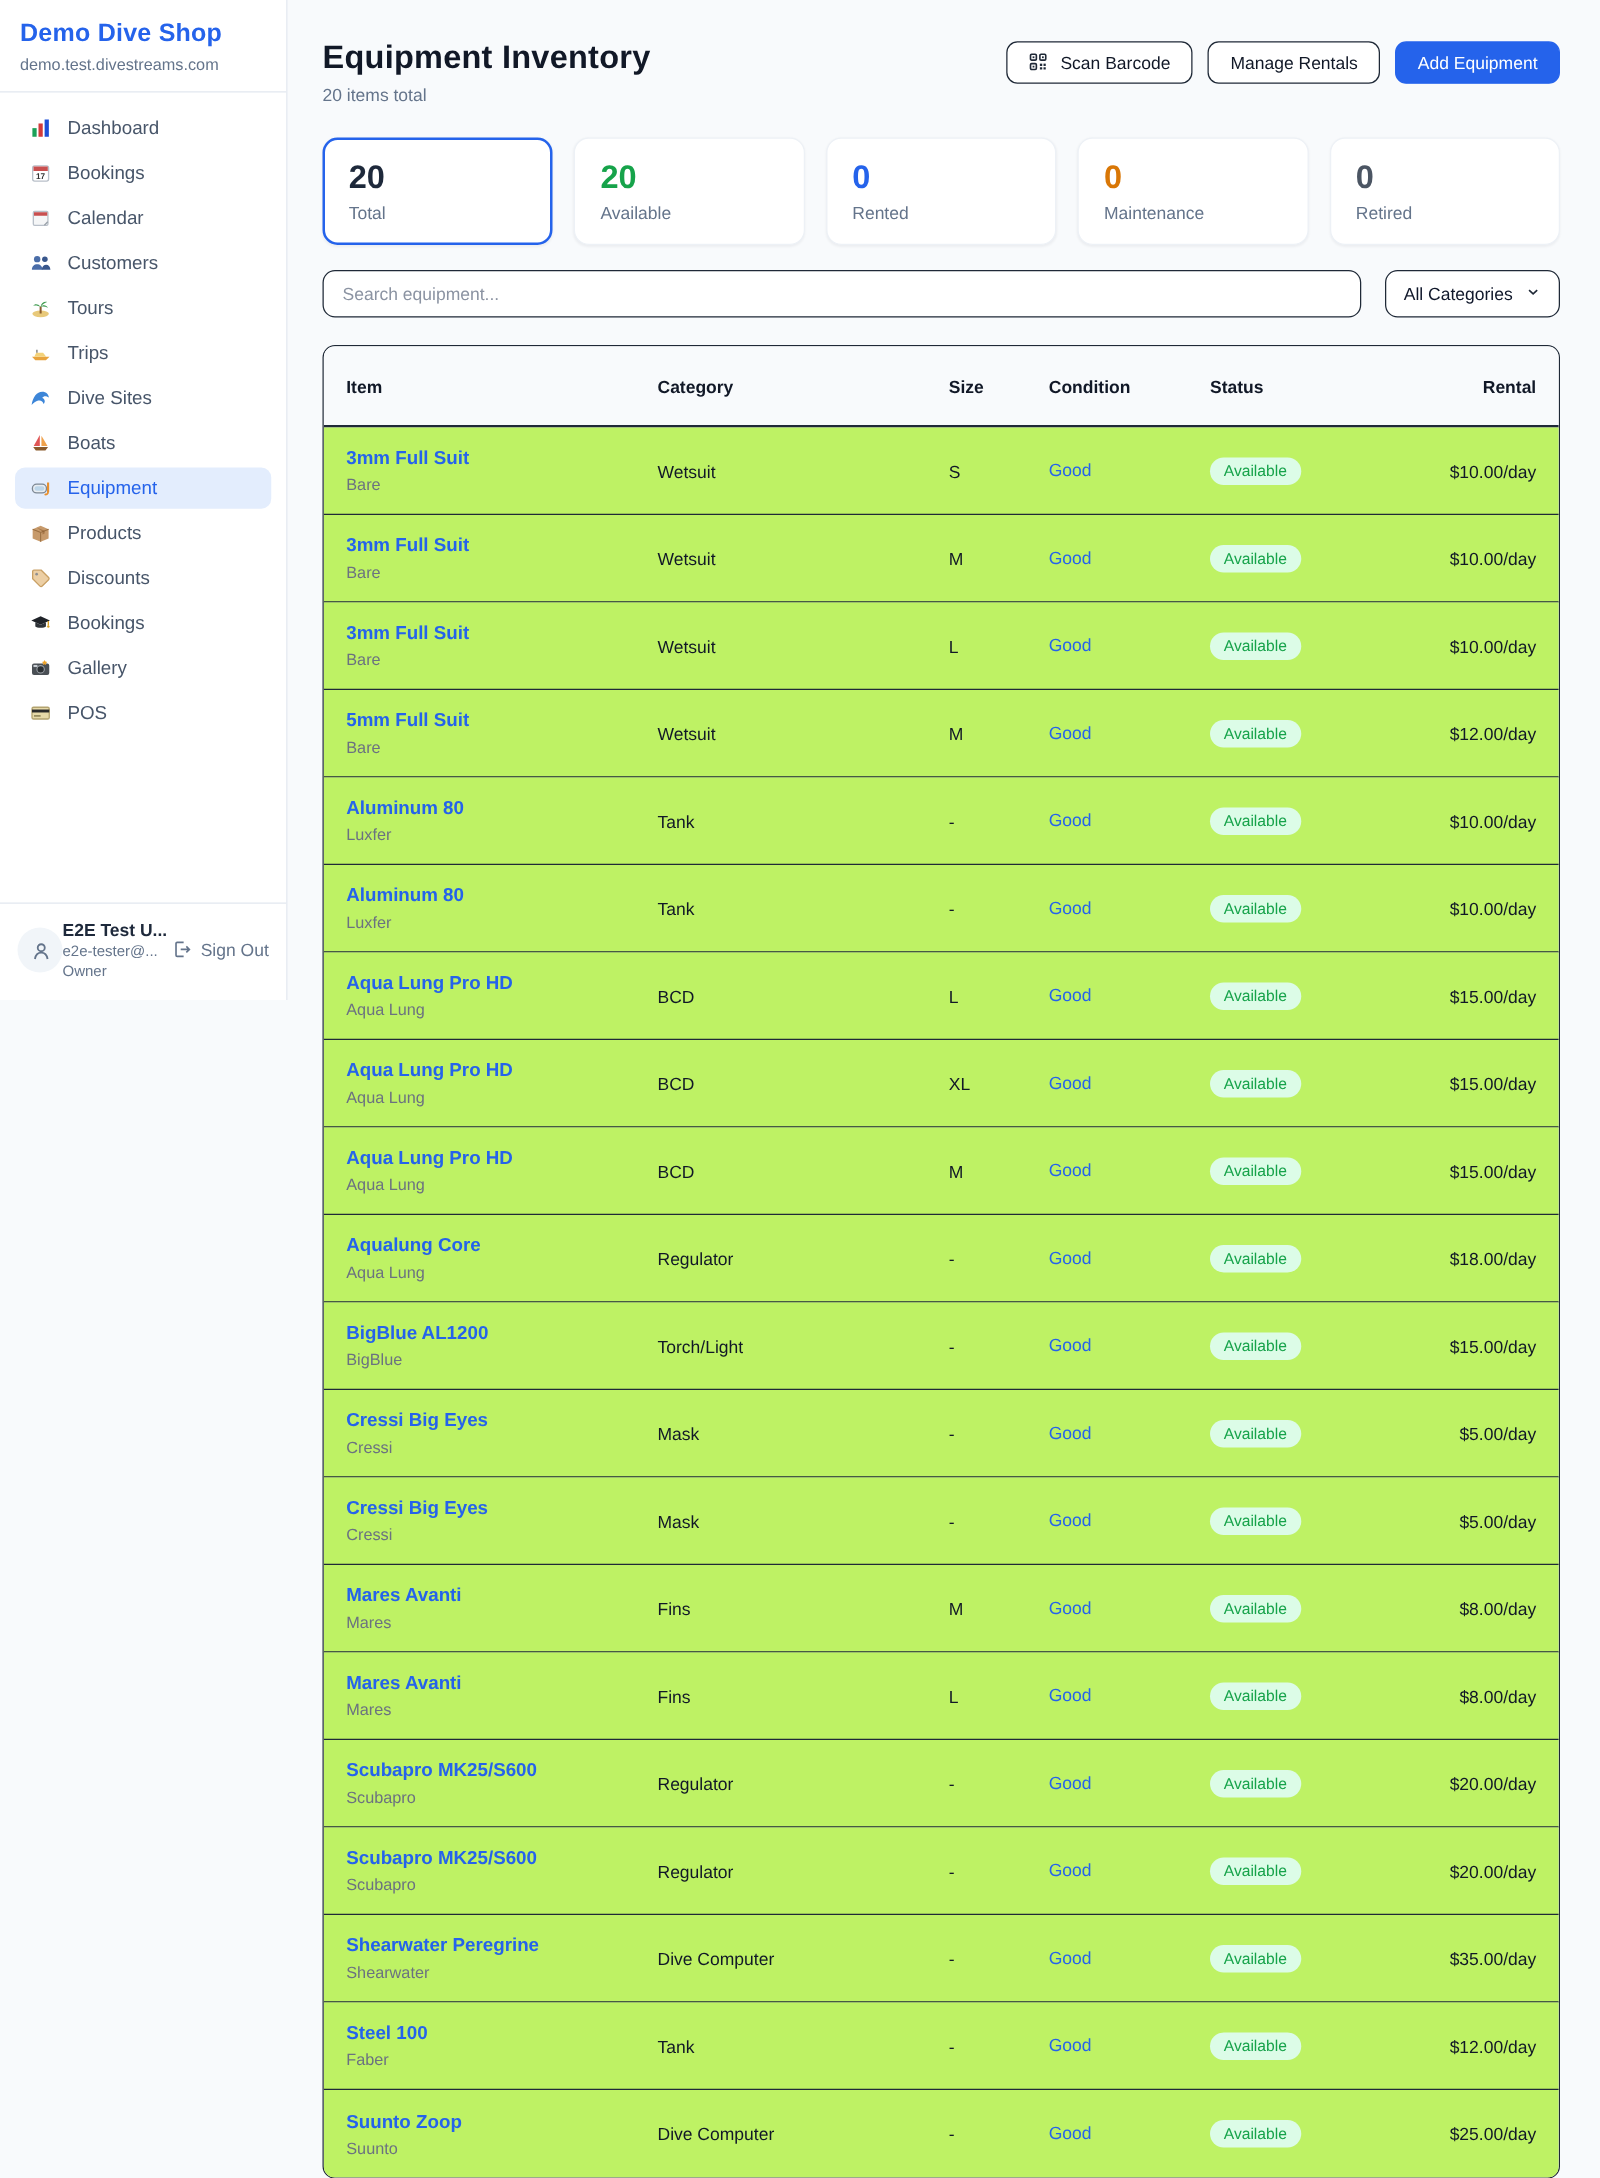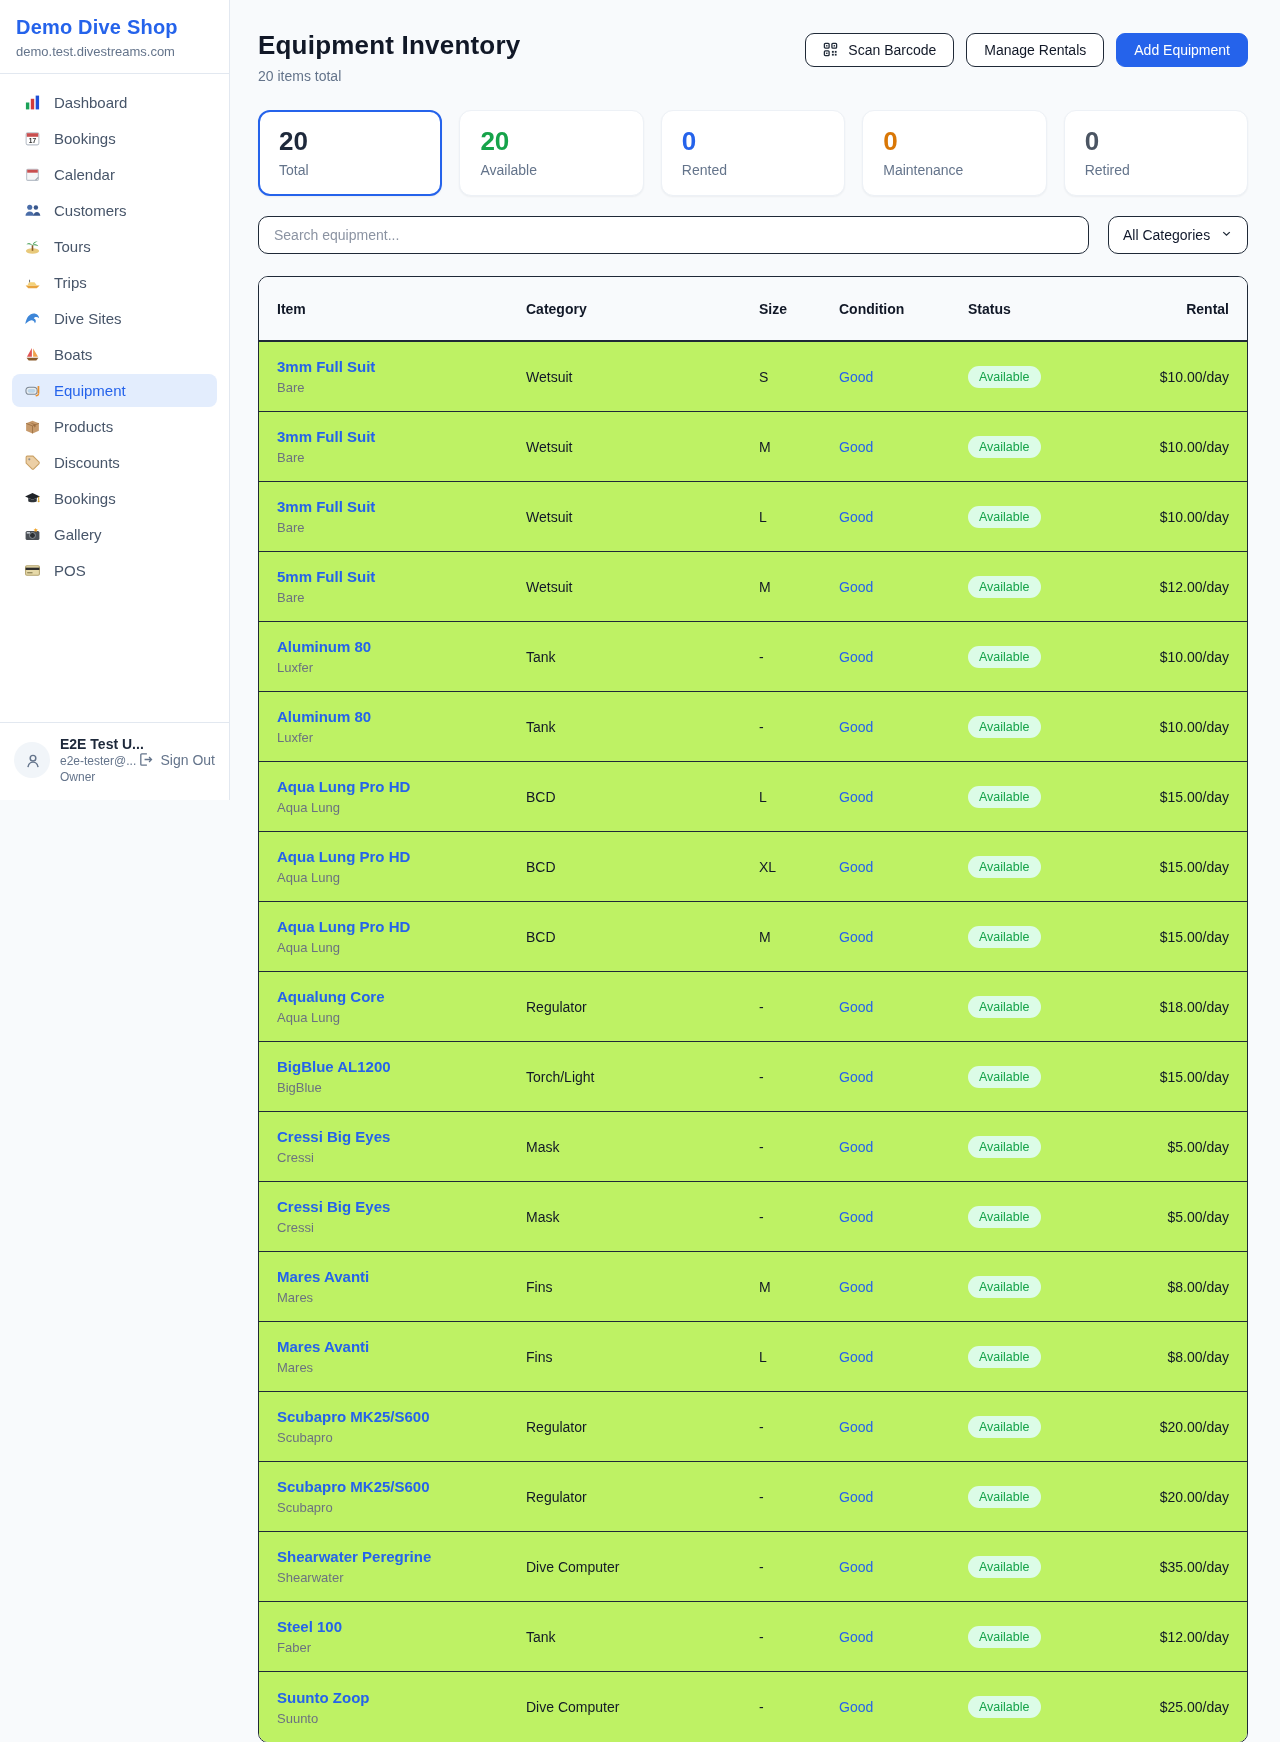--- a/index.html
+++ b/index.html
@@ -24,21 +24,21 @@
   .nav-item {
     display: flex; align-items: center; gap: 13px;
     padding: 8px 12px; border-radius: 8px;
     font-size: 15px; color: #475569; cursor: pointer;
   }
   .nav-item.active { background: #e3edfd; color: #2563eb; font-weight: 500; }
   .nav-icon, .nav-icon svg { width: 17px; height: 17px; display: block; flex: 0 0 17px; }
   .user-section {
     position: absolute; left: 0; right: 0; bottom: 0;
     border-top: 1px solid #e2e8f0; padding: 13px 14px 16px 14px;
-    display: flex; align-items: center; gap: 10px;
+    display: flex; align-items: center; 
   }
   .avatar {
     width: 36px; height: 36px; border-radius: 50%; background: #f1f5f9;
     display: flex; align-items: center; justify-content: center; flex: 0 0 36px;
   }
   .avatar svg { width: 18px; height: 18px; }
   .user-info { min-width: 0; }
   .user-name { font-size: 14px; font-weight: bold; color: #1e293b; white-space: nowrap; }
   .user-email, .user-role { font-size: 12px; color: #64748b; margin-top: 2px; white-space: nowrap; }
   .signout-btn {

